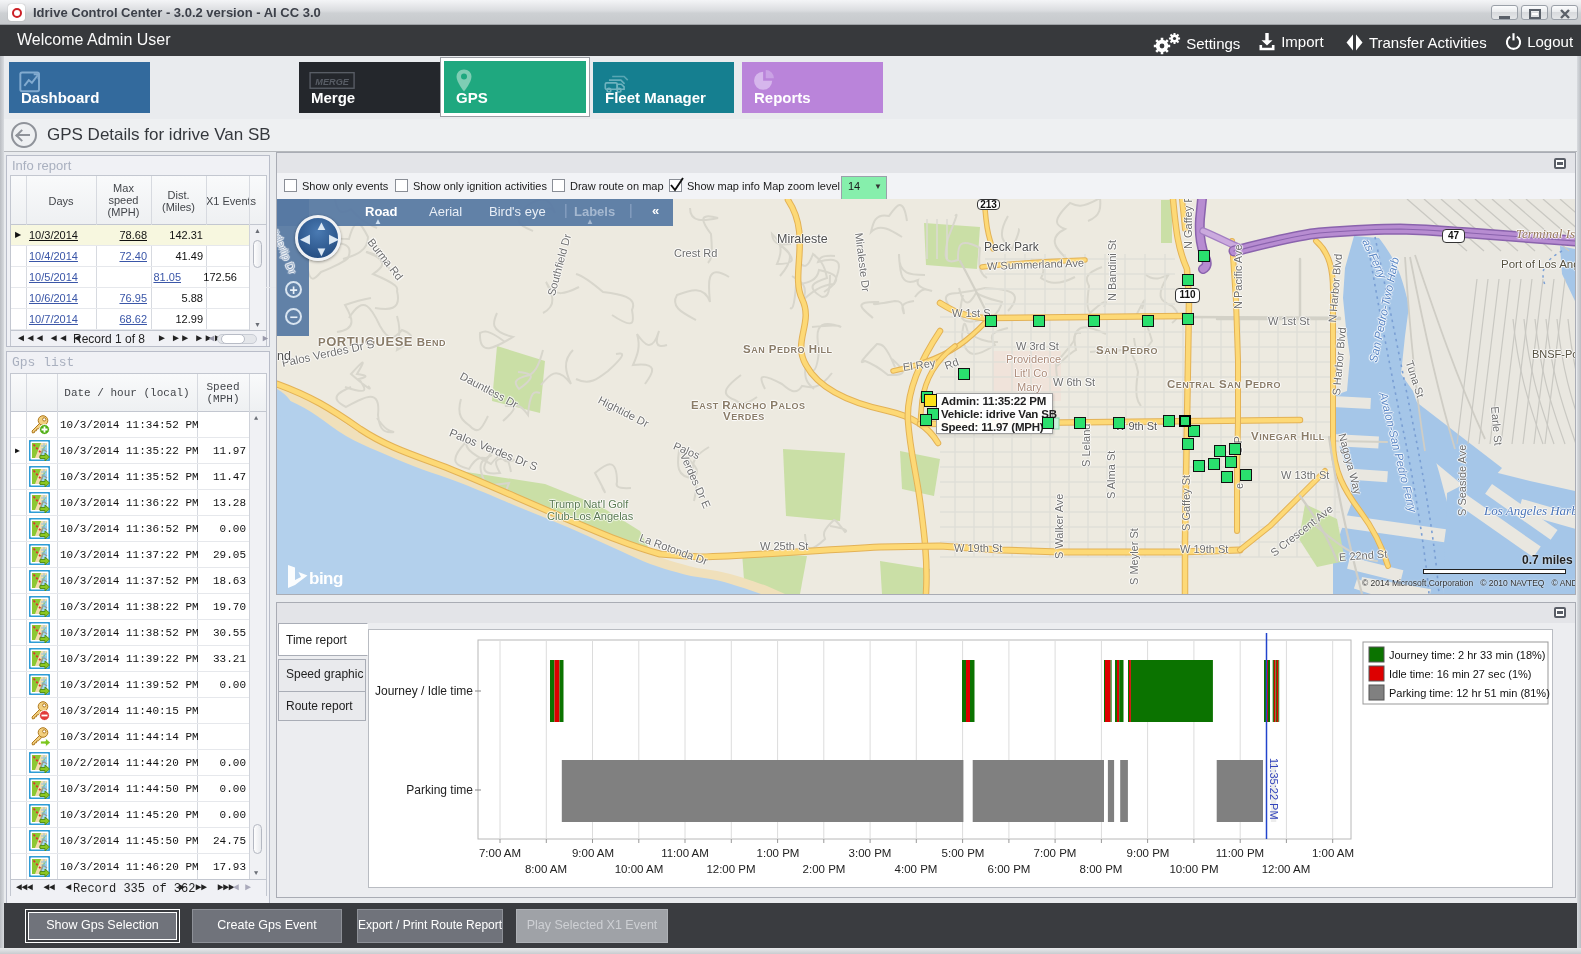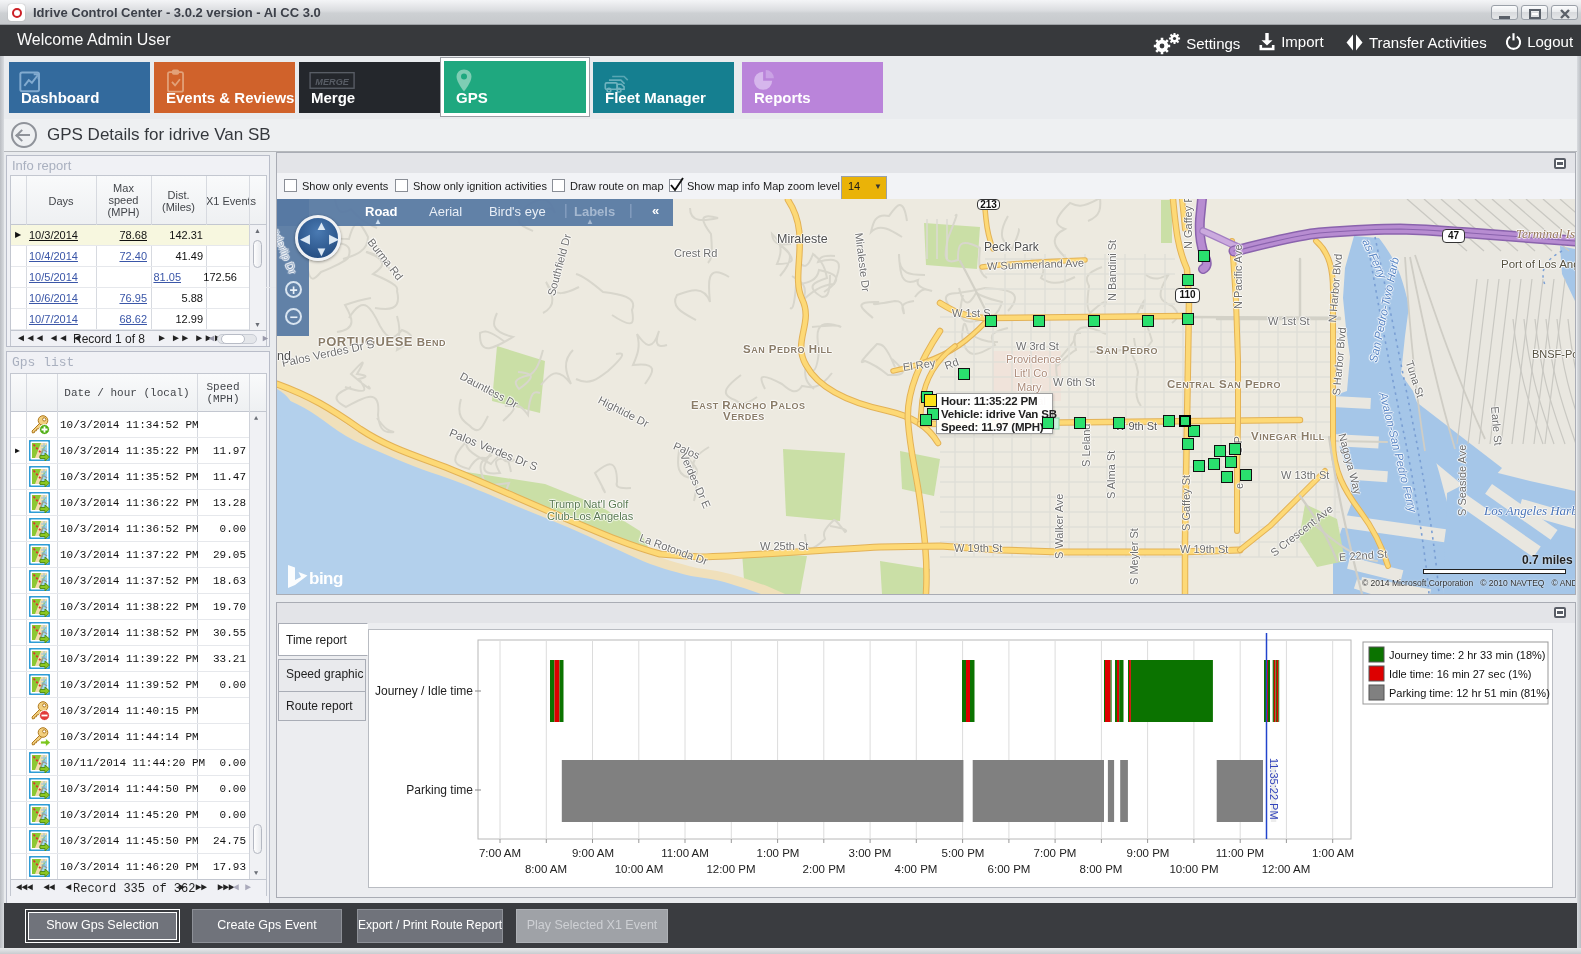--- a/index.html
+++ b/index.html
@@ -114,30 +114,20 @@
   <div class="tile" style="left:9px; background:#336a9d;">
     <svg width="24" height="24" viewBox="0 0 27 27">
         <g fill="none" stroke="#82abd0" stroke-width="2.2">
           <rect x="1.5" y="4" width="21" height="21" rx="2"></rect>
           <path d="M6 19l5-6.5 3.5 3L21 7"></path>
           <path d="M16.5 6H22v5.5"></path>
         </g>
       </svg>
     <div class="tlabel">Dashboard</div>
     </div>
-  <div class="tile" style="left:154px; background:#d0622b;">
-    <svg width="23" height="24" viewBox="0 0 25 27">
-        <g fill="none" stroke="#e2a179" stroke-width="2">
-          <rect x="4" y="3.5" width="17" height="22" rx="2"></rect>
-          <rect x="9.5" y="1.5" width="6" height="4" rx="1" fill="#e2a179"></rect>
-          <path d="M8.5 14.5l3.5 4 5.5-7"></path>
-        </g>
-      </svg>
-    <div class="tlabel">Events &amp; Reviews</div>
-    </div>
   <div class="tile" style="left:299px; background:#24272c;">
     <svg width="48" height="22" viewBox="0 0 52 24">
         <rect x="1" y="4" width="48" height="17" fill="none" stroke="#585d65" stroke-width="1.5"></rect>
         <text x="25" y="17" font-size="10" font-style="italic" font-weight="bold" fill="#585d65" text-anchor="middle" font-family="Liberation Sans">MERGE</text>
       </svg>
     <div class="tlabel">Merge</div>
     </div>
   <div style="position:absolute; left:440px; top:1px; width:150px; height:60px; border:1px solid #9a9da3; background:#fff;">
     <div class="tile" style="left:3px; top:3px; background:#1fa87f; width:142px; height:52px;">
     <svg width="20" height="25" viewBox="0 0 22 27">
@@ -442,21 +432,21 @@
             <g>
               <rect x="3" y="3" width="15" height="15" fill="#8cc832"></rect>
               <path d="M18 3v15h-7z" fill="#9fd6f2"></path>
               <path d="M12 3 L18 3 L18 4 L13.5 8.5 L10 18 L6 18 Z" fill="#f2dcae"></path>
               <path d="M11 18 L14 9 M14 9 L18 12" stroke="#9a9a9a" stroke-width="1.2" fill="none"></path>
               <path d="M4.5 4.5l8 9" stroke="#e03030" stroke-width="1.7" stroke-dasharray="2.2 2"></path>
               <path d="M12 6h6M12 9h6M15 3v6" stroke="#7fc0e8" stroke-width="0.8" fill="none"></path>
             </g>
             <path d="M11 15.5h5v-2.5l4.5 4-4.5 4v-2.5h-5z" fill="#8cc820" stroke="#55901a" stroke-width="1"></path>
           </svg></div>
-        <div class="cell" style="left:49px; top:7px;">10/11/2014 11:44:20 PM</div>
+        <div class="cell" style="left:49px; top:7px;">10/2/2014 11:44:20 PM</div>
         <div class="cell" style="right:3px; top:7px;">0.00</div>
       </div>
 <div class="hrow" style="top:402px; width:238px; height:26px;">
         <div class="cell" style="left:18px; top:2px;"><svg width="21" height="21" viewBox="0 0 21 21">
             <rect x="0.5" y="0.5" width="20" height="20" rx="2" fill="#fff" stroke="#2e9cd6" stroke-width="2"></rect>
             <g>
               <rect x="3" y="3" width="15" height="15" fill="#8cc832"></rect>
               <path d="M18 3v15h-7z" fill="#9fd6f2"></path>
               <path d="M12 3 L18 3 L18 4 L13.5 8.5 L10 18 L6 18 Z" fill="#f2dcae"></path>
               <path d="M11 18 L14 9 M14 9 L18 12" stroke="#9a9a9a" stroke-width="1.2" fill="none"></path>
@@ -540,21 +530,21 @@
       <div class="cblabel" style="left:136px;">Show only ignition activities</div>
     <div class="cb" style="left:275px;"></div>
       <div class="cblabel" style="left:293px;">Draw route on map</div>
     <div class="cb" style="left:392px;">
         <svg width="16" height="16" viewBox="0 0 16 16" style="position:absolute;left:-1px;top:-3px">
           <path d="M2 8l4 5L14 1" stroke="#111" stroke-width="1.9" fill="none"></path>
         </svg>
       </div>
       <div class="cblabel" style="left:410px;">Show map info</div>
     <div class="cblabel" style="left:486px;">Map zoom level</div>
-    <div style="position:absolute; left:564px; top:3px; width:46px; height:32px; background:#eab308; border:1px solid #9aa0aa;">
+    <div style="position:absolute; left:564px; top:3px; width:46px; height:32px; background:#86efac; border:1px solid #9aa0aa;">
         <span style="position:absolute;left:6px;top:3px;">14</span>
         <span style="position:absolute;right:4px;top:5px;font-size:8px;color:#333;">▼</span>
       </div>
   </div>
   <div id="mapbox" style="position:absolute; left:0; top:46px; width:1298px; height:395px; overflow:hidden; background:#eceae0;">
 <svg width="1298" height="395" viewBox="0 0 1298 395" style="position:absolute;left:0;top:0;">
 <rect x="0" y="0" width="1298" height="395" fill="#edeae0"></rect>
 <path d="M1103 0 L1298 0 L1298 395 L1056 395 L1056 200 L1103 60 Z" fill="#e9e7e0"></path>
 <polygon points="183,272 268,285 323,307 363,332 378,362 373,395 193,395 173,322" fill="#cadfa6"></polygon>
 <polygon points="220,147 268,162 263,214 215,202" fill="#cadfa6"></polygon>
@@ -762,21 +752,21 @@
 <div class="maplabel" style="left:1239px; top:27px; color:#96785a; font-size:13px; font-family:'Liberation Serif',serif;"><i>Terminal Is</i></div>
 <div class="maplabel" style="left:1224px; top:59px; color:#55503f; font-size:11.5px;">Port of Los Angel</div>
 <div class="maplabel" style="left:1255px; top:149px; color:#55503f;">BNSF-Port</div>
 <div class="maplabel" style="left:1090px; top:162px; transform:rotate(-78deg); transform-origin:0 0; color:#5b87c5; font-size:11.5px;"><i>San Pedro-Two Harb</i></div>
 <div class="maplabel" style="left:1094px; top:38px; transform:rotate(65deg); transform-origin:0 0; color:#5b87c5; font-size:11.5px;"><i>as Ferry</i></div>
 <div class="maplabel" style="left:1112px; top:192px; transform:rotate(76deg); transform-origin:0 0; color:#5b87c5; font-size:11.5px;"><i>Avalon-San Pedro Ferry</i></div>
 <div style="position:absolute; left:898px; top:89px; width:25px; height:15px; background:#fff; border:1.5px solid #333; border-radius:4px; font-size:10px; font-weight:bold; color:#111; text-align:center; line-height:12px;">110</div>
 <div style="position:absolute; left:700px; top:0px; width:23px; height:11px; background:#fff; border:1.5px solid #333; border-radius:4px; font-size:10px; font-weight:bold; color:#111; text-align:center; line-height:9px;">213</div>
 <div style="position:absolute; left:1165px; top:30px; width:23px; height:14px; background:#fff; border:1.5px solid #333; border-radius:4px; font-size:10px; font-weight:bold; color:#111; text-align:center; line-height:11px;">47</div>
 <div style="position:absolute; left:659px; top:194px; width:117px; height:41px; background:rgba(255,255,255,0.95); border:1px solid #a0a0a0; box-shadow:1px 1px 2px rgba(0,0,0,0.15); z-index:5;">
-        <div style="position:absolute; left:4px; top:1px; font-size:11.5px; font-weight:bold; color:#222; white-space:nowrap; letter-spacing:-0.2px;">Hour: 11:35:22 PM</div>
+        <div style="position:absolute; left:4px; top:1px; font-size:11.5px; font-weight:bold; color:#222; white-space:nowrap; letter-spacing:-0.2px;">Admin: 11:35:22 PM</div>
         <div style="position:absolute; left:4px; top:14px; font-size:11.5px; font-weight:bold; color:#222; white-space:nowrap; letter-spacing:-0.2px;">Vehicle: idrive Van SB</div>
         <div style="position:absolute; left:4px; top:27px; font-size:11.5px; font-weight:bold; color:#222; white-space:nowrap; letter-spacing:-0.2px;">Speed: 11.97 (MPH)</div>
       </div>
 <div style="position:absolute; left:708px; top:116px; width:12px; height:12px; background:#2ae06e; border:1.5px solid #111; z-index:6;"></div>
 <div style="position:absolute; left:756px; top:116px; width:12px; height:12px; background:#2ae06e; border:1.5px solid #111; z-index:6;"></div>
 <div style="position:absolute; left:811px; top:116px; width:12px; height:12px; background:#2ae06e; border:1.5px solid #111; z-index:6;"></div>
 <div style="position:absolute; left:865px; top:116px; width:12px; height:12px; background:#2ae06e; border:1.5px solid #111; z-index:6;"></div>
 <div style="position:absolute; left:905px; top:114px; width:12px; height:12px; background:#2ae06e; border:1.5px solid #111; z-index:6;"></div>
 <div style="position:absolute; left:921px; top:51px; width:12px; height:12px; background:#2ae06e; border:1.5px solid #111; z-index:6;"></div>
 <div style="position:absolute; left:905px; top:75px; width:12px; height:12px; background:#2ae06e; border:1.5px solid #111; z-index:6;"></div>

